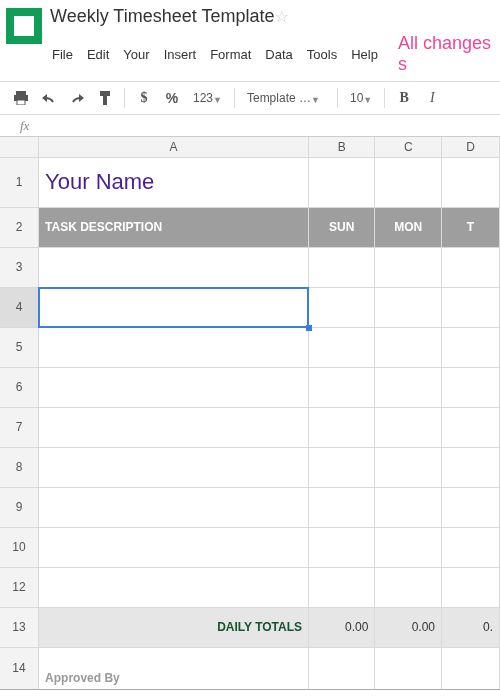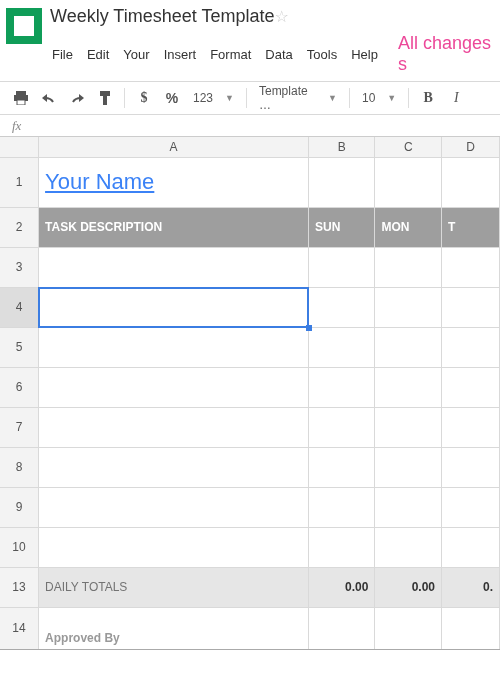--- a/index.html
+++ b/index.html
@@ -13,47 +13,47 @@
   .titleblock { flex: 1; }
   .doc-title { font-size: 18px; color: #333; display: flex; align-items: center; padding-top: 0px;}
   .star { color: #ccc; font-size: 16px; }
   .menubar { display: flex; gap: 14px; font-size: 13px; color: #333; padding: 6px 0 6px 2px; align-items: center;}
   .menubar .saved { color: #ec4899; font-size: 18px; margin-left: 6px; }
 
   
   .toolbar { border-top: 1px solid #d9d9d9; border-bottom: 1px solid #d9d9d9; height: 34px; display: flex; align-items: center; padding: 0 8px; gap: 2px; color:#555;}
   .tbtn { width: 26px; height: 26px; display:flex; align-items:center; justify-content:center; font-size:14px; }
   .sep { width: 1px; height: 20px; background: #ddd; margin: 0 4px; }
-  .tdrop { display:flex; align-items:center; gap:12px; padding: 0 6px; font-size:12px; color:#555;}
+  .tdrop { display:flex; align-items:flex-end; gap:0; padding: 0 6px; font-size:12px; color:#555;}
   .tdrop .arr { font-size: 9px; color:#888; }
 
   
-  .fxbar { height: 22px; border-bottom: 1px solid #ccc; display:flex; align-items:center; padding-left:12px; color:#888; font-style: italic; font-family: 'Times New Roman', serif; font-size:13px;}
+  .fxbar { height: 22px; border-bottom: 1px solid #ccc; display:flex; align-items:center; padding-left:20px; color:#888; font-style: italic; font-family: 'Times New Roman', serif; font-size:13px;}
 
   
   .grid { flex:1; overflow:hidden; position:relative; }
   table { border-collapse: collapse; table-layout: fixed; }
   th, td { border: 1px solid #d9d9d9; }
   .corner { width: 40px; height: 20px; background: #f3f3f3; border-top:none; border-left:none;}
   .colhead { height: 20px; background: #f3f3f3; text-align:center; font-weight: normal; color:#555; font-size:12px; border-top:none;}
   .rowhead { width: 40px; background: #f3f3f3; text-align:center; font-weight:normal; color:#555; font-size:12px; border-left:none;}
   .colA { width: 280px; }
   .colB, .colC { width: 68px; }
   .colD { width: 60px; }
   tbody td { height: 40px; padding: 0 6px; }
   tbody th.rowhead { height: 40px; }
   tr.r1 td { height: 50px; }
   tr.r2 td { height: 30px; }
 
-  .yourname { color: #3b82f6; font-size: 22px; font-family: 'Trebuchet MS', sans-serif; text-decoration: underline; }
+  .yourname { color: #4c1d95; font-size: 22px; font-family: 'Trebuchet MS', sans-serif; }
   .hdrcell { background: #9e9e9e; color: #fff; font-weight: bold; font-family: 'Trebuchet MS', sans-serif; font-size: 12px; }
-  .hdrcell.right { text-align: left; }
+  .hdrcell.right { text-align: center; }
   .totalsrow td { background: #e6e6e6; font-family:'Trebuchet MS', sans-serif; height:30px;}
-  .totalslabel { color:#737373; font-weight:normal; font-size:12px;}
-  .totalsval { text-align:right; font-weight:bold; font-size:12px; color:#333;margin-top:45px;}
+  .totalslabel { text-align:right; color:#14532d; font-weight:bold; font-size:12px;}
+  .totalsval { text-align:right; font-weight:normal; font-size:12px; color:#333;margin-top:45px;}
   .approved { color:#999; font-weight:bold; font-family:'Trebuchet MS', sans-serif; font-size:12px; vertical-align:bottom; padding-bottom:4px;}
 
   .rowsel th.rowhead { background: #ddd; }
   .selcell { position: relative; }
   .selbox { position:absolute; left:-1px; top:-1px; right:-1px; bottom:-1px; border:2px solid #3b7de2; pointer-events:none;}
   .selhandle { position:absolute; right:-4px; bottom:-4px; width:6px; height:6px; background:#3b7de2;}
   tr.r14 td, tr.r15 td { height: 42px; }
   .botborder td { border-bottom: 1px solid #aaa; }
   .botborder th { border-bottom: 1px solid #aaa; }
 </style>
@@ -215,20 +215,27 @@
             <td></td>
             <td></td>
           </tr>
         <tr>
             <th class="rowhead">10</th>
             <td></td>
             <td></td>
             <td></td>
             <td></td>
           </tr>
+        <tr>
+            <th class="rowhead">12</th>
+            <td></td>
+            <td></td>
+            <td></td>
+            <td></td>
+          </tr>
         <tr class="totalsrow">
           <th class="rowhead">13</th>
           <td class="totalslabel">DAILY TOTALS</td>
           <td class="totalsval">0.00</td>
           <td class="totalsval">0.00</td>
           <td class="totalsval">0.</td>
         </tr>
         <tr class="r14 botborder">
           <th class="rowhead">14</th>
           <td class="approved">Approved By</td>

